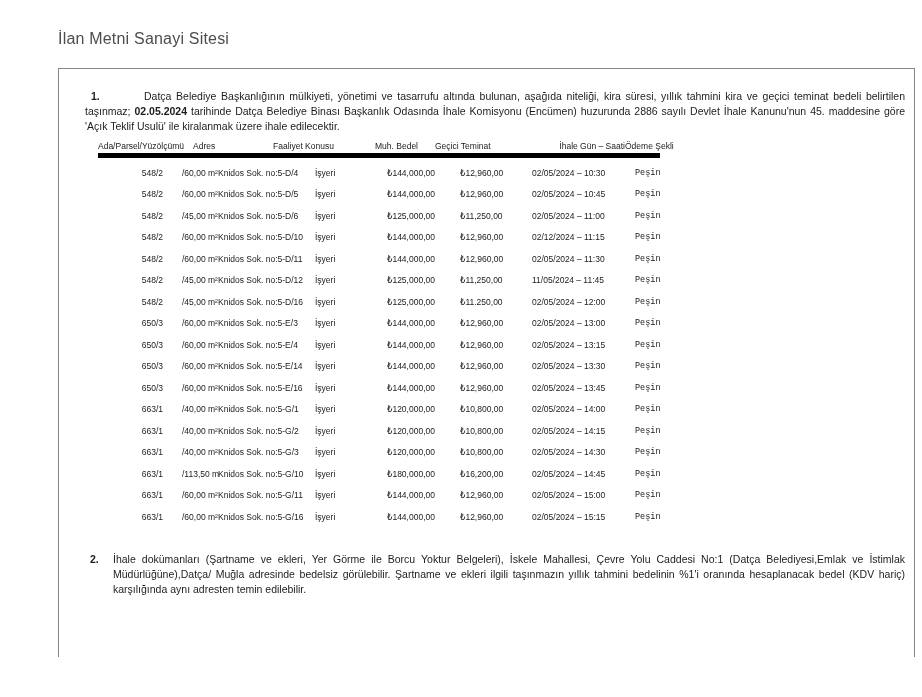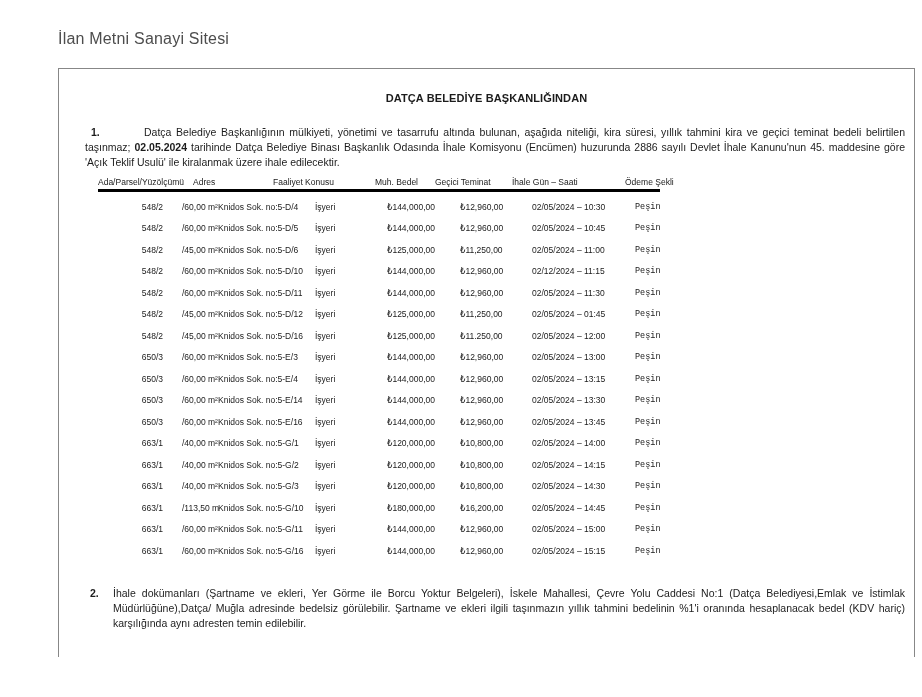--- a/index.html
+++ b/index.html
@@ -9,41 +9,40 @@
                 letter-spacing:.2px; }
   .doc-frame { position:absolute; left:58px; top:68px; width:857px; height:589px;
                border:1px solid #878787; border-bottom:none; background:#fff; color:#1c1c1c; }
   .doc-heading { margin-top:22px; text-align:center; font-size:11px; font-weight:bold;
                  line-height:14px; letter-spacing:.1px; }
   .para { font-size:10.5px; line-height:15px; text-align:justify; }
   .para1 { margin-top:20px; padding-left:26px; padding-right:9px; }
   .pnum1 { display:inline-block; width:59px; padding-left:6px; font-weight:bold; }
   .bold { font-weight:bold; }
   .tablewrap { margin-left:39px; margin-top:7px; width:562px; font-size:8.5px; color:#1a1a1a; }
-  .thead { display:flex; border-bottom:3px solid #000000; padding-bottom:2px; line-height:10px; }
+  .thead { display:flex; border-bottom:5px solid #000000; padding-bottom:2px; line-height:10px; }
   .thead span { flex:none; white-space:nowrap; }
   .h1{width:95px;} .h2{width:80px;} .h3{width:102px;} .h4{width:60px;}
-  .h5{width:77px;} .h6{width:113px;} .h7{width:35px;}
+  .h5{width:77px;} .h6{width:113px;text-align:right;} .h7{width:35px;}
   .tbody { margin-top:4px; }
   .trow { display:flex; height:21.5px; align-items:center; white-space:nowrap; }
   .c { flex:none; overflow:visible; }
   .c1{width:65px; text-align:right;} .c2{width:36px; margin-left:19px;} .c3{width:97px;}
   .c4{width:72px;} .c5{width:73px;} .c6{width:72px;} .c7{width:103px;} .c8{width:40px;font-family:Liberation Mono, monospace;}
   .para2 { margin-top:24px; padding-left:31px; padding-right:9px; display:flex; }
   .pnum2 { flex:none; width:23px; font-weight:bold; font-size:10.5px; line-height:15px; }
   .para2-text { flex:1; font-size:10.5px; line-height:15px; text-align:justify; }
 </style>
 </head>
 <body>
 
 <div class="page-title">İlan Metni Sanayi Sitesi</div>
 
 <div class="doc-frame">
 
-  <div class="doc-heading">DATÇA BELEDİYE BAŞKANLIĞINDAN</div>
 
   <div class="para para1"><span class="pnum1">1.</span><span>Datça Belediye Başkanlığının mülkiyeti, yönetimi ve tasarrufu altında bulunan, aşağıda niteliği, kira süresi, yıllık tahmini kira ve geçici teminat bedeli belirtilen taşınmaz; </span><span class="bold">02.05.2024</span><span> tarihinde Datça Belediye Binası Başkanlık Odasında İhale Komisyonu (Encümen) huzurunda 2886 sayılı Devlet İhale Kanunu'nun 45. maddesine göre 'Açık Teklif Usulü' ile kiralanmak üzere ihale edilecektir.</span></div>
 
   <div class="tablewrap">
     <div class="thead">
       <span class="h1">Ada/Parsel/Yüzölçümü</span>
       <span class="h2">Adres</span>
       <span class="h3">Faaliyet Konusu</span>
       <span class="h4">Muh. Bedel</span>
       <span class="h5">Geçici Teminat</span>
@@ -102,21 +101,21 @@
         <span class="c c7">02/05/2024 – 11:30</span>
         <span class="c c8">Peşin</span>
       </div>
         <div class="trow">
         <span class="c c1">548/2</span>
         <span class="c c2">/45,00 m²</span>
         <span class="c c3">Knidos Sok. no:5-D/12</span>
         <span class="c c4">İşyeri</span>
         <span class="c c5">₺125,000,00</span>
         <span class="c c6">₺11,250,00</span>
-        <span class="c c7">02/05/2024 – 01:45</span>
+        <span class="c c7">11/05/2024 – 11:45</span>
         <span class="c c8">Peşin</span>
       </div>
         <div class="trow">
         <span class="c c1">548/2</span>
         <span class="c c2">/45,00 m²</span>
         <span class="c c3">Knidos Sok. no:5-D/16</span>
         <span class="c c4">İşyeri</span>
         <span class="c c5">₺125,000,00</span>
         <span class="c c6">₺11.250,00</span>
         <span class="c c7">02/05/2024 – 12:00</span>

